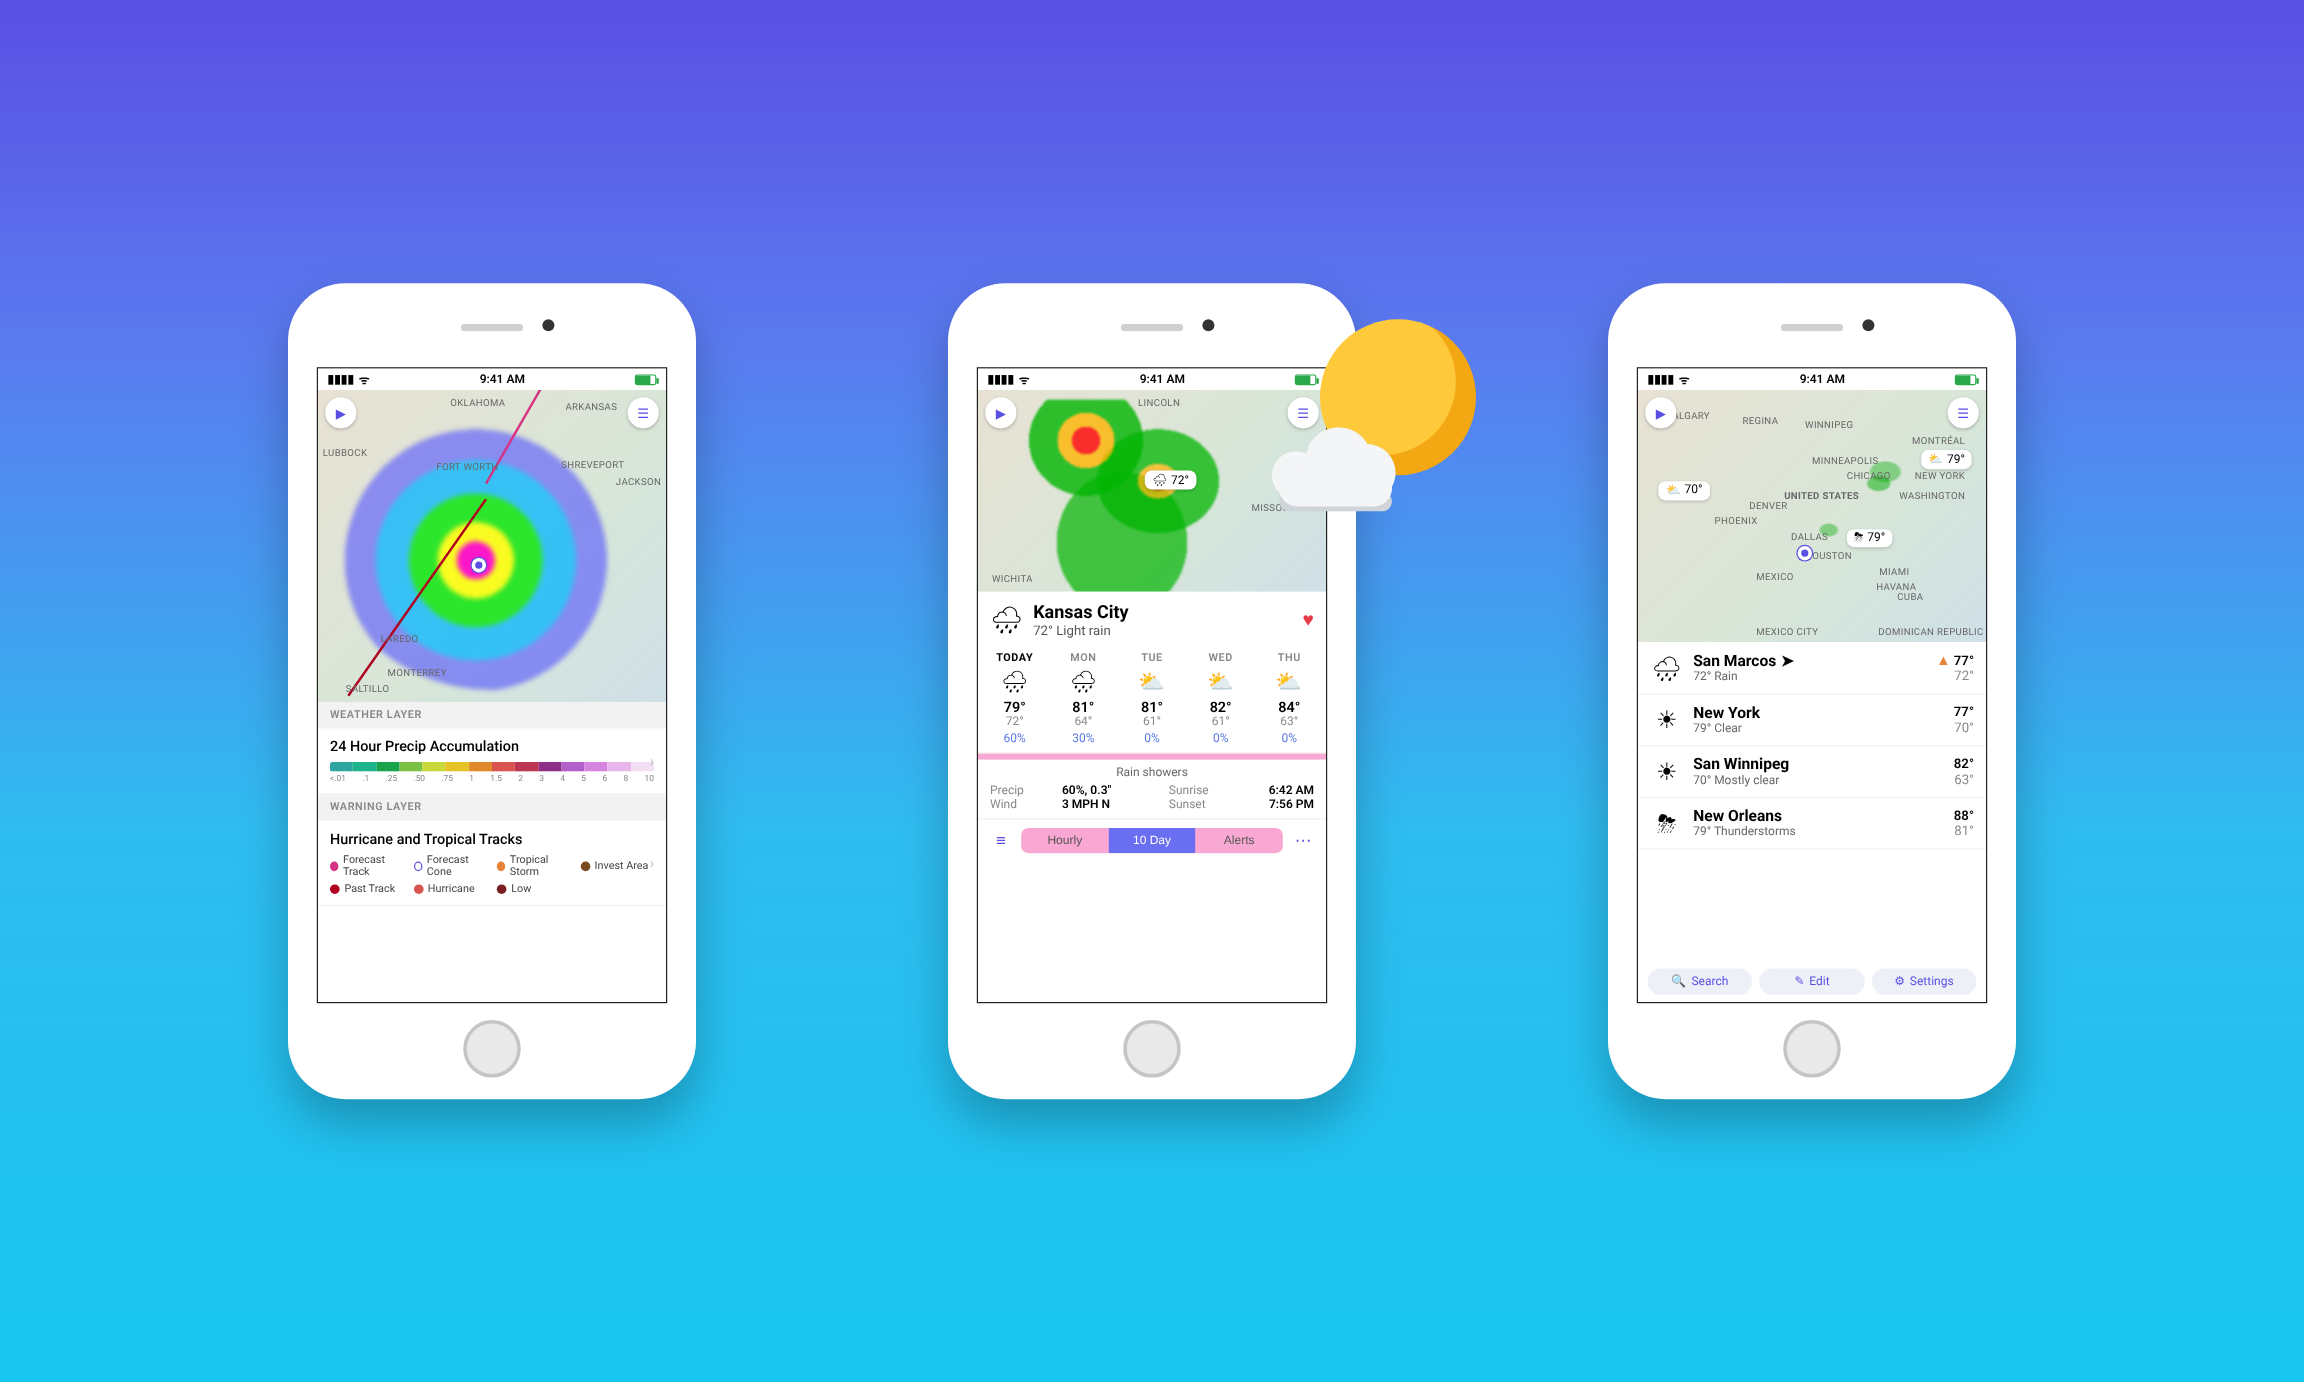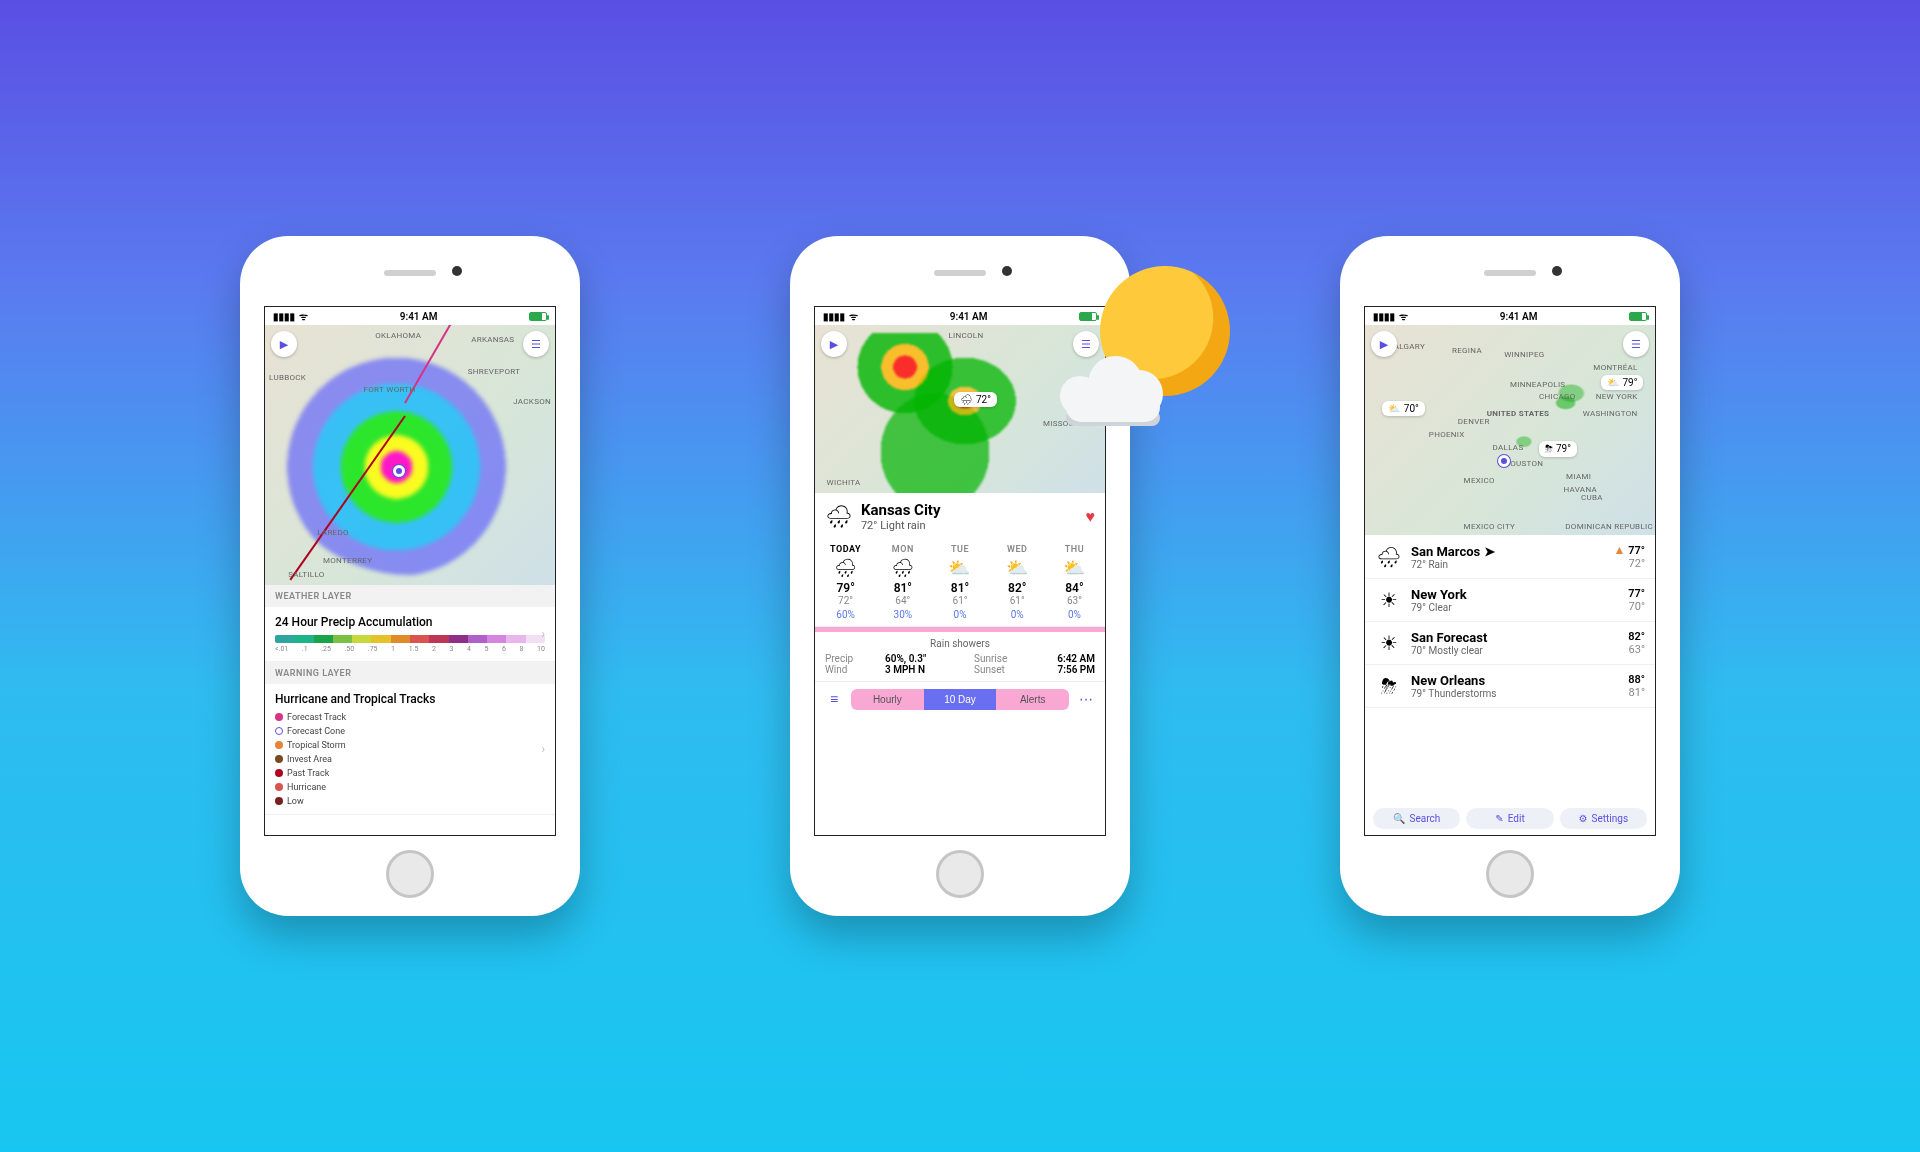--- a/index.html
+++ b/index.html
@@ -75,21 +75,21 @@
   .panel-header { display:flex; justify-content:space-between; align-items:center; padding:8px 10px; border-bottom:1px solid #eee; }
   .panel-header h1 { font-size:15px; font-weight:600; }
   .done-link { color:#5a4fe3; font-size:13px; }
   .section-label { font-size:9px; font-weight:600; letter-spacing:0.5px; color:#888; background:#f2f2f2; padding:6px 10px; }
   .row { padding:8px 10px; border-bottom:1px solid #f0f0f0; position:relative; }
   .row h2 { font-size:12px; font-weight:500; }
   .chev { position:absolute; right:10px; top:50%; transform:translateY(-50%); color:#bbb; font-size:12px; }
   .legend-scale { display:flex; height:8px; margin-top:6px; border-radius:2px; overflow:hidden; }
   .legend-scale span { flex:1; }
   .legend-ticks { display:flex; justify-content:space-between; font-size:7px; color:#888; margin-top:2px; }
-  .legend-items { display:grid; grid-template-columns: 1fr; gap:4px 8px; margin-top:6px; font-size:9px; color:#444; }
+  .legend-items { display:grid; grid-template-columns: 1fr 1fr 1fr 1fr; gap:4px 8px; margin-top:6px; font-size:9px; color:#444; }
   .legend-items div { display:flex; align-items:center; gap:4px; }
   .dot { width:8px; height:8px; border-radius:50%; }
 
   
   .city-header { display:flex; align-items:center; padding:8px 10px; gap:8px; }
   .city-header .wicon { font-size:22px; }
   .city-header .name { font-size:15px; font-weight:700; }
   .city-header .cond { font-size:11px; color:#555; }
   .heart { margin-left:auto; color:#e63946; font-size:16px; }
   .days { display:flex; justify-content:space-around; text-align:center; padding:4px 2px 6px; border-bottom:1px solid #eee; }
@@ -163,21 +163,21 @@
       <div class="map-wrap">
         <div class="map map1">
           <div class="radar-hurricane"></div>
           <div class="track-line"></div>
           <div class="track-line2"></div>
           <div class="loc-dot" style="left:44%; top:54%;"></div>
           <span class="map-label" style="top:6px; left:38%;">OKLAHOMA</span>
           <span class="map-label" style="top:10px; right:14%;">ARKANSAS</span>
           <span class="map-label" style="top:48px; left:4px;">Lubbock</span>
           <span class="map-label" style="top:60px; left:34%;">Fort Worth</span>
-          <span class="map-label" style="top:42px; right:12%;">Shreveport</span>
+          <span class="map-label" style="top:58px; right:12%;">Shreveport</span>
           <span class="map-label" style="top:72px; right:4px;">Jackson</span>
           <span class="map-label" style="bottom:48px; left:18%;">Laredo</span>
           <span class="map-label" style="bottom:20px; left:20%;margin-top:12px;">Monterrey</span>
           <span class="map-label" style="bottom:6px; left:8%;">Saltillo</span>
           <div class="map-btn" style="top:6px; left:6px;">▶</div>
           <div class="map-btn" style="top:6px; right:6px;">☰</div>
         </div>
       </div>
       <div class="panel">
         <div class="section-label">WEATHER LAYER</div>
@@ -446,21 +446,21 @@
             <div class="cicon">☀</div>
             <div class="info">
               <div class="nm">New York</div>
               <div class="sub">79° Clear</div>
             </div>
             <div class="temps"><span class="hi">77°</span><br><span class="lo">70°</span></div>
           </div>
           <div class="crow">
             <div class="cicon">☀</div>
             <div class="info">
-              <div class="nm">San Forecast</div>
+              <div class="nm">San Winnipeg</div>
               <div class="sub">70° Mostly clear</div>
             </div>
             <div class="temps"><span class="hi">82°</span><br><span class="lo">63°</span></div>
           </div>
           <div class="crow">
             <div class="cicon">⛈</div>
             <div class="info">
               <div class="nm">New Orleans</div>
               <div class="sub">79° Thunderstorms</div>
             </div>

